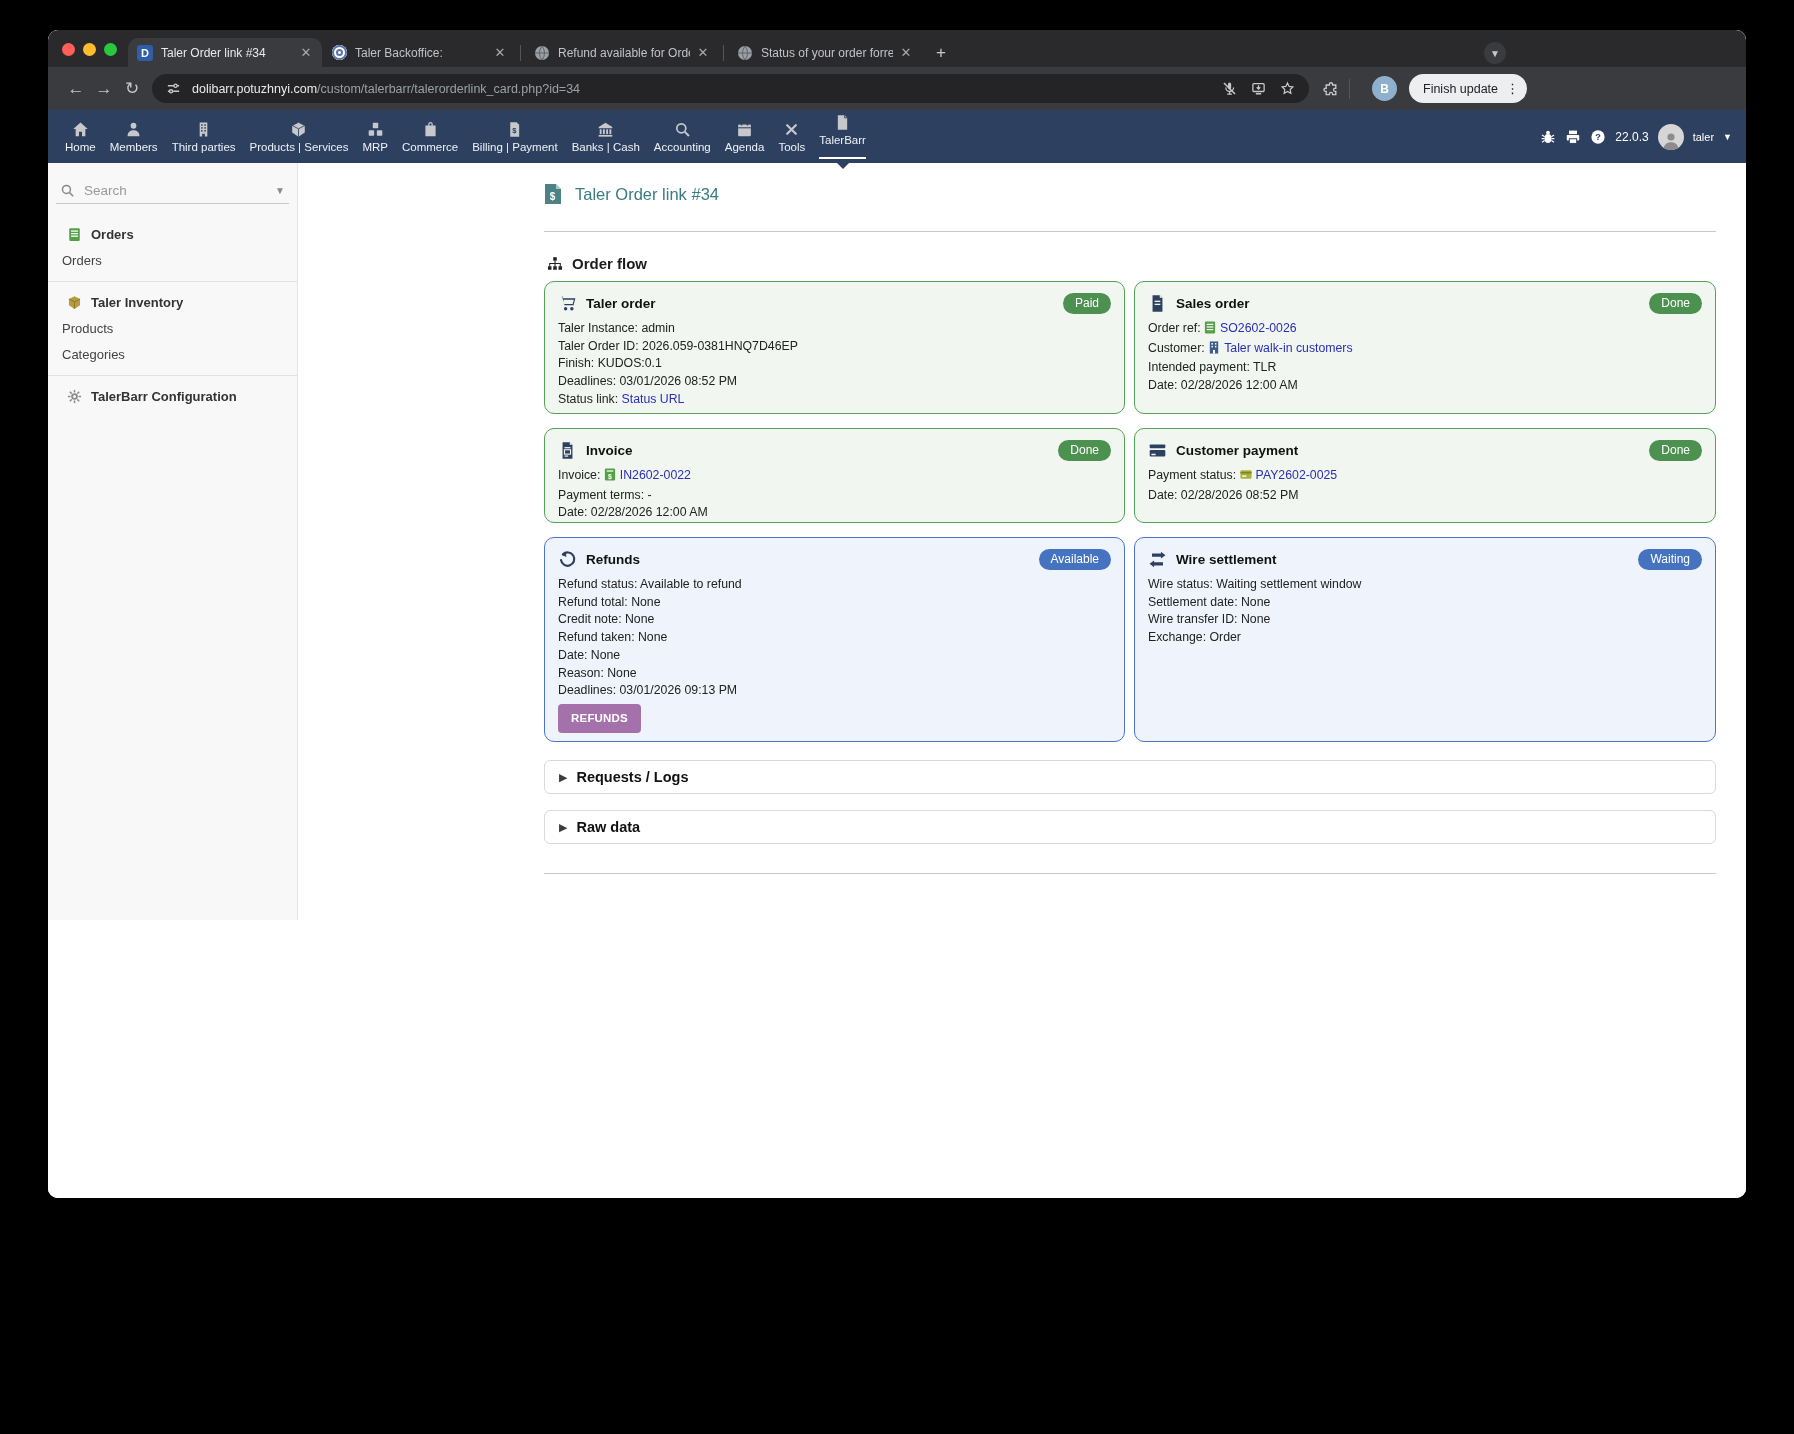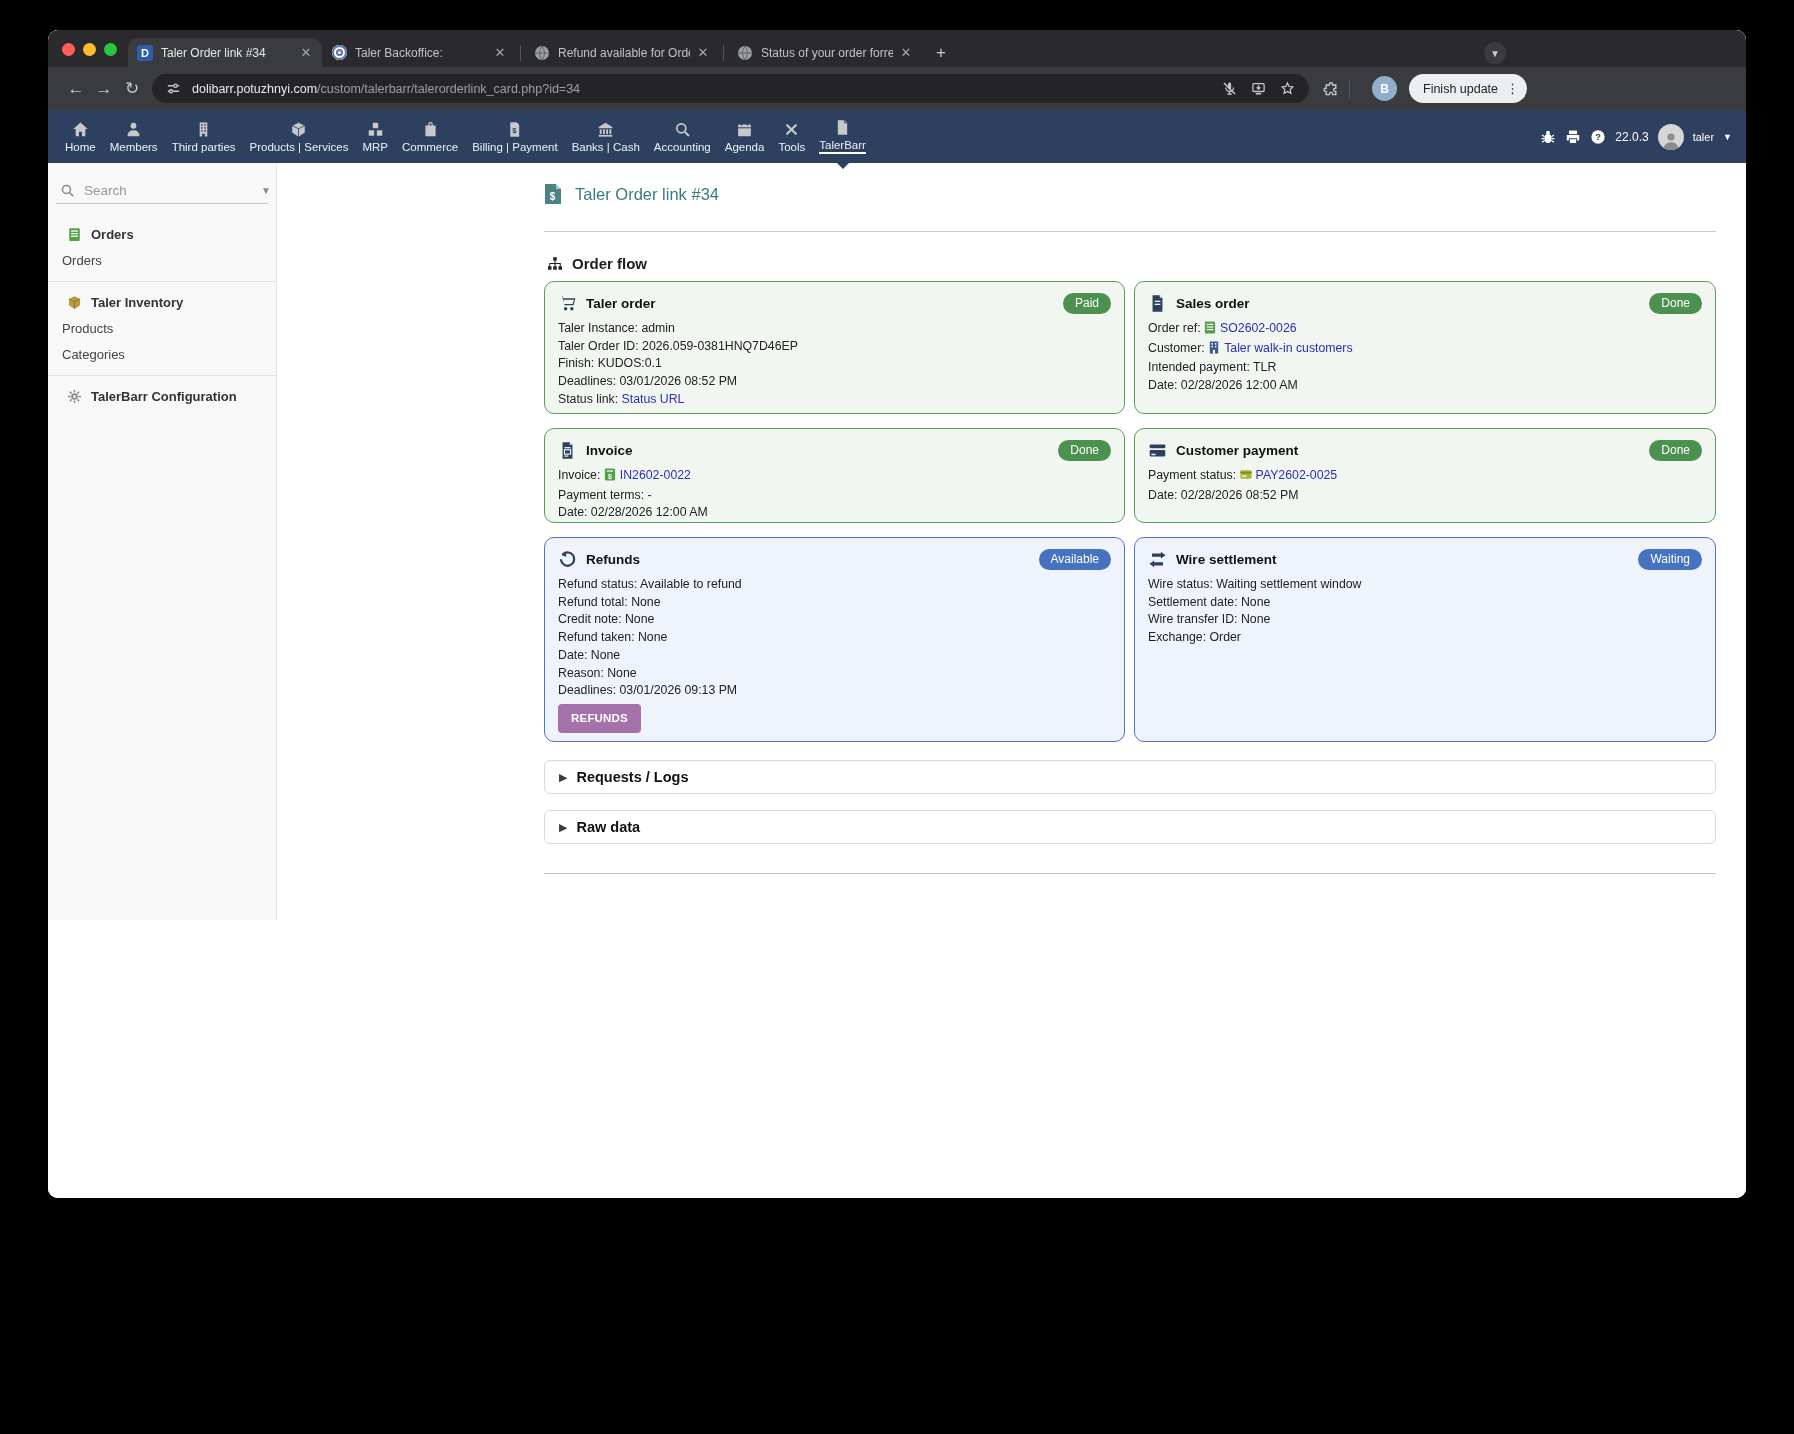--- a/index.html
+++ b/index.html
@@ -55,36 +55,36 @@
   .finish{height:29px;margin-left:12px;border-radius:15px;background:#eceef0;color:#202124;
           font-size:12.5px;font-weight:normal;display:flex;align-items:center;padding:0 8px 0 14px;border:none}
   .finish .kebab{font-size:13px;margin-left:8px;color:#202124}
 
   
   .navbar{height:53px;background:var(--navy);display:flex;align-items:stretch;position:relative;z-index:5}
   .nav-items{display:flex;padding-left:10px}
   .nav-item{display:flex;flex-direction:column;align-items:center;justify-content:center;gap:3px;
             padding:0 7px;color:#eef1f6;font-size:11.5px;position:relative;white-space:nowrap}
   .nav-item svg{width:17px;height:17px}
-  .nav-item.active .nav-label{border-bottom:2px solid #fff;padding-bottom:1px}
+  .nav-item.active .nav-label{border-bottom:2px solid #fff;padding-bottom:11px}
   .nav-item.active::after{content:"";position:absolute;left:50%;bottom:-6px;margin-left:-6px;
             border-left:6px solid transparent;border-right:6px solid transparent;border-top:6px solid var(--navy)}
   .nav-right{margin-left:auto;display:flex;align-items:center;gap:9px;padding-right:14px;color:#fff}
   .nav-right .ticon{color:#fff}
   .nav-right .ticon svg{width:16px;height:16px}
   .nav-version{font-size:12px}
   .nav-avatar{width:26px;height:26px;border-radius:50%;background:#d6d6d6;overflow:hidden;
               display:flex;align-items:flex-end;justify-content:center}
   .nav-avatar svg{width:20px;height:20px;color:#8c8c8c}
   .nav-user{font-size:11px}
   .nav-caret{font-size:9px}
 
   
   .page-body{position:relative;height:1035px;background:#fff}
-  .sidebar{position:absolute;left:0;top:0;width:229px;height:757px;background:#f8f8f8;
+  .sidebar{position:absolute;left:0;top:0;width:250px;height:757px;background:#f8f8f8;
            border-right:1px solid #e5e5e5}
   .search-row{position:absolute;left:8px;right:8px;top:14px;height:27px;display:flex;align-items:center;
               border-bottom:1px solid #c9c9c9;padding:0 4px}
   .search-row .ticon{color:#8a8a8a}.search-row .ticon svg{width:15px;height:15px}
   .search-input{flex:1;border:none;background:transparent;outline:none;font-size:13.5px;margin-left:9px;
               color:#444;font-family:"Liberation Sans",sans-serif}
   .search-input::placeholder{color:#999}
   .search-caret{color:#8a8a8a;font-size:10px}
   .side-sections{position:absolute;left:0;right:0;top:57px}
   .side-head{display:flex;align-items:center;padding:7px 0 6px 19px;color:#333;font-weight:bold;font-size:13px}

